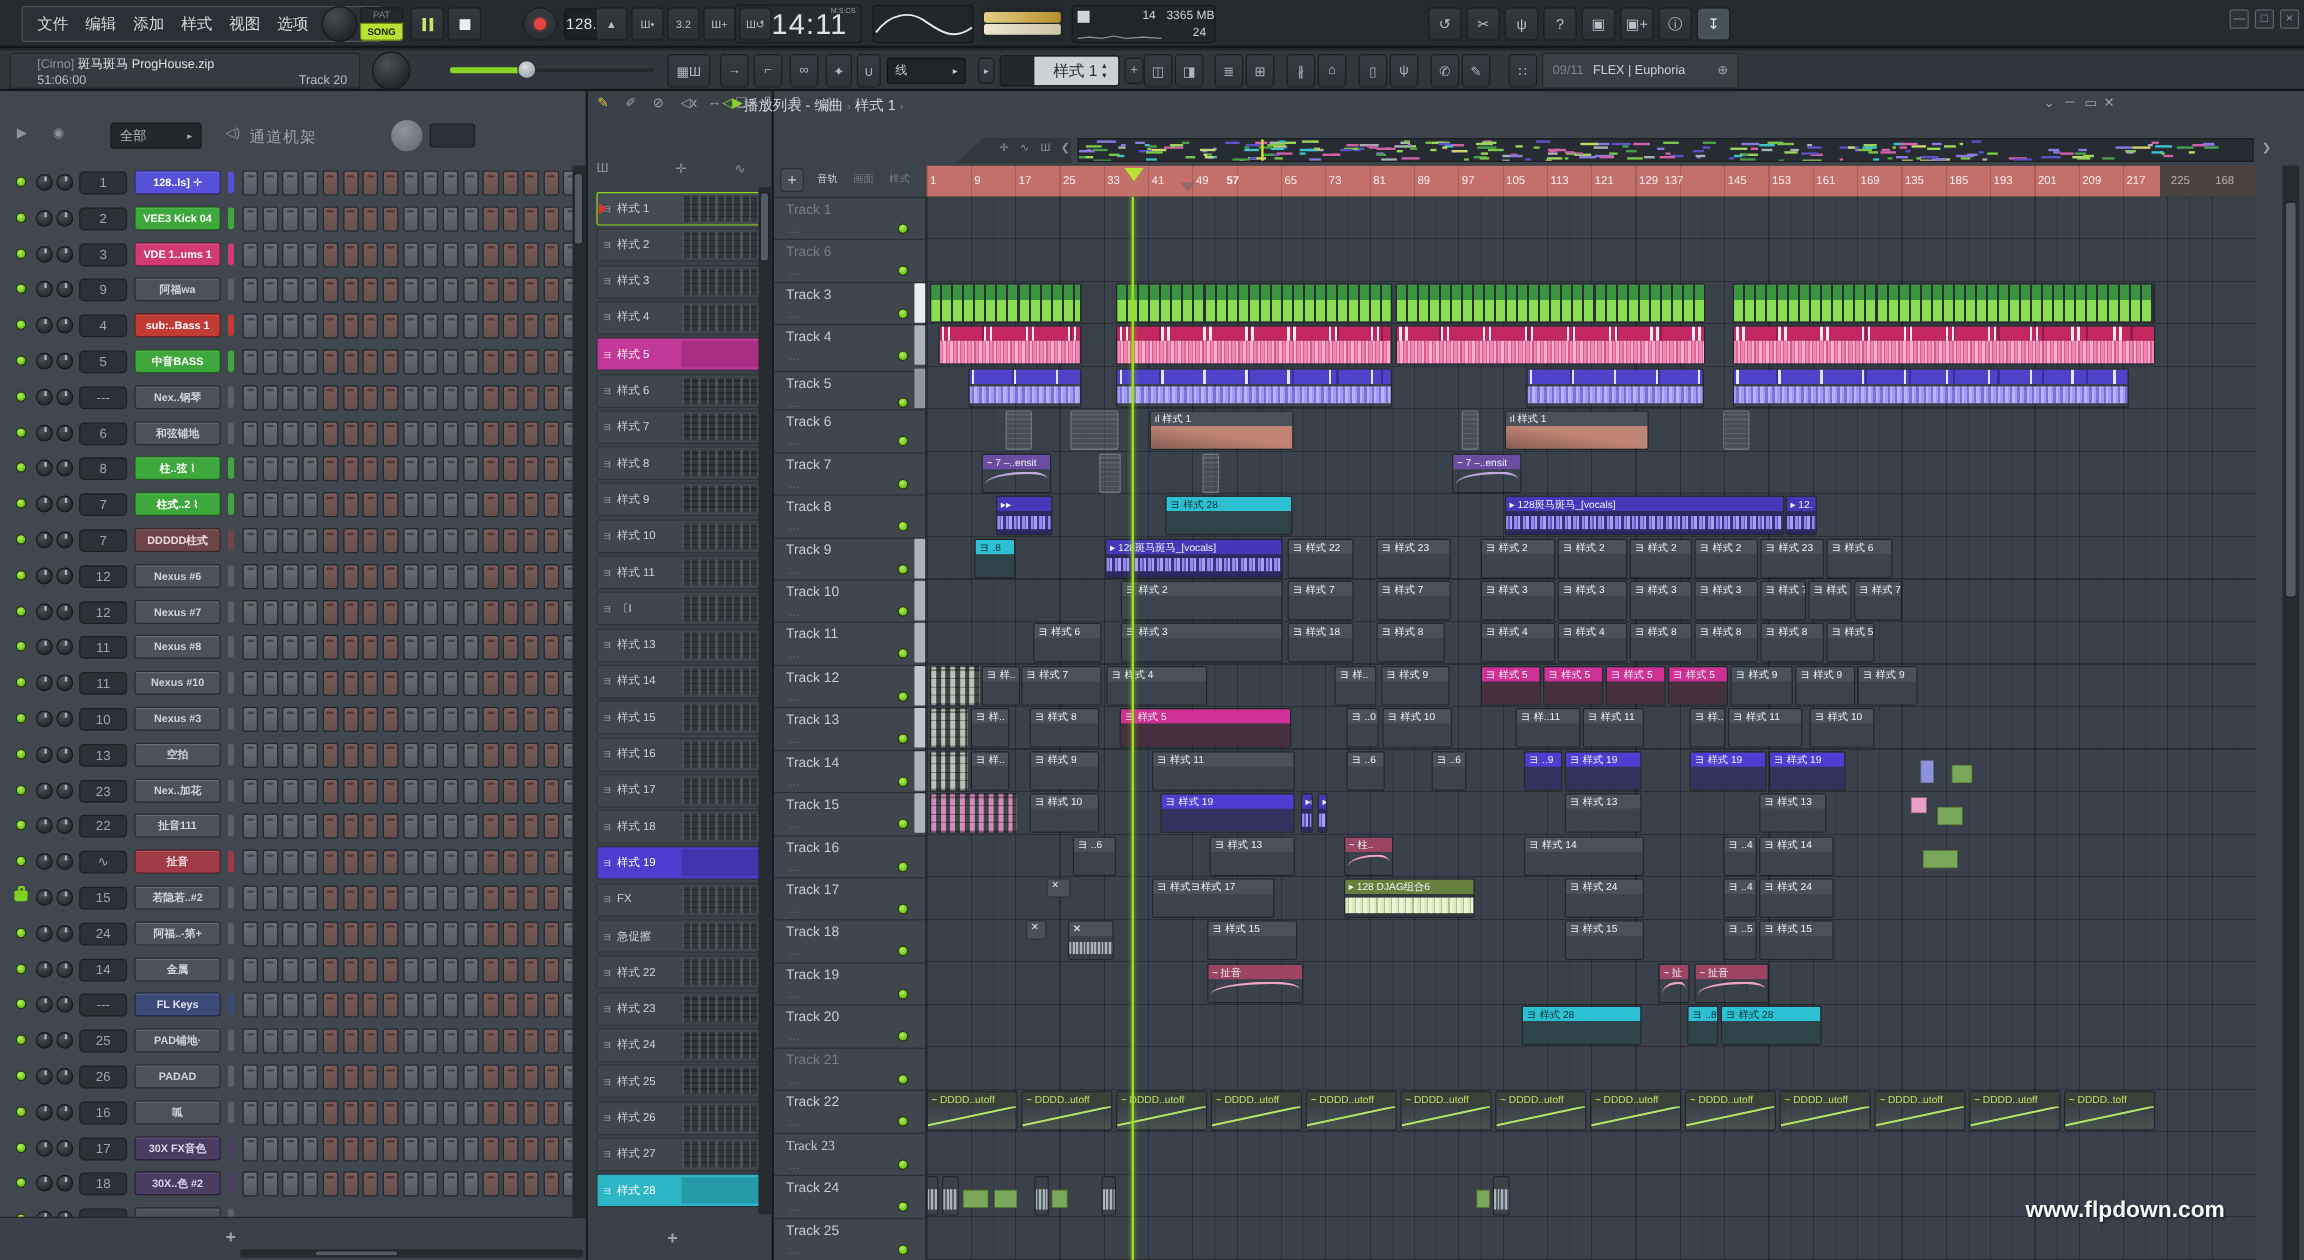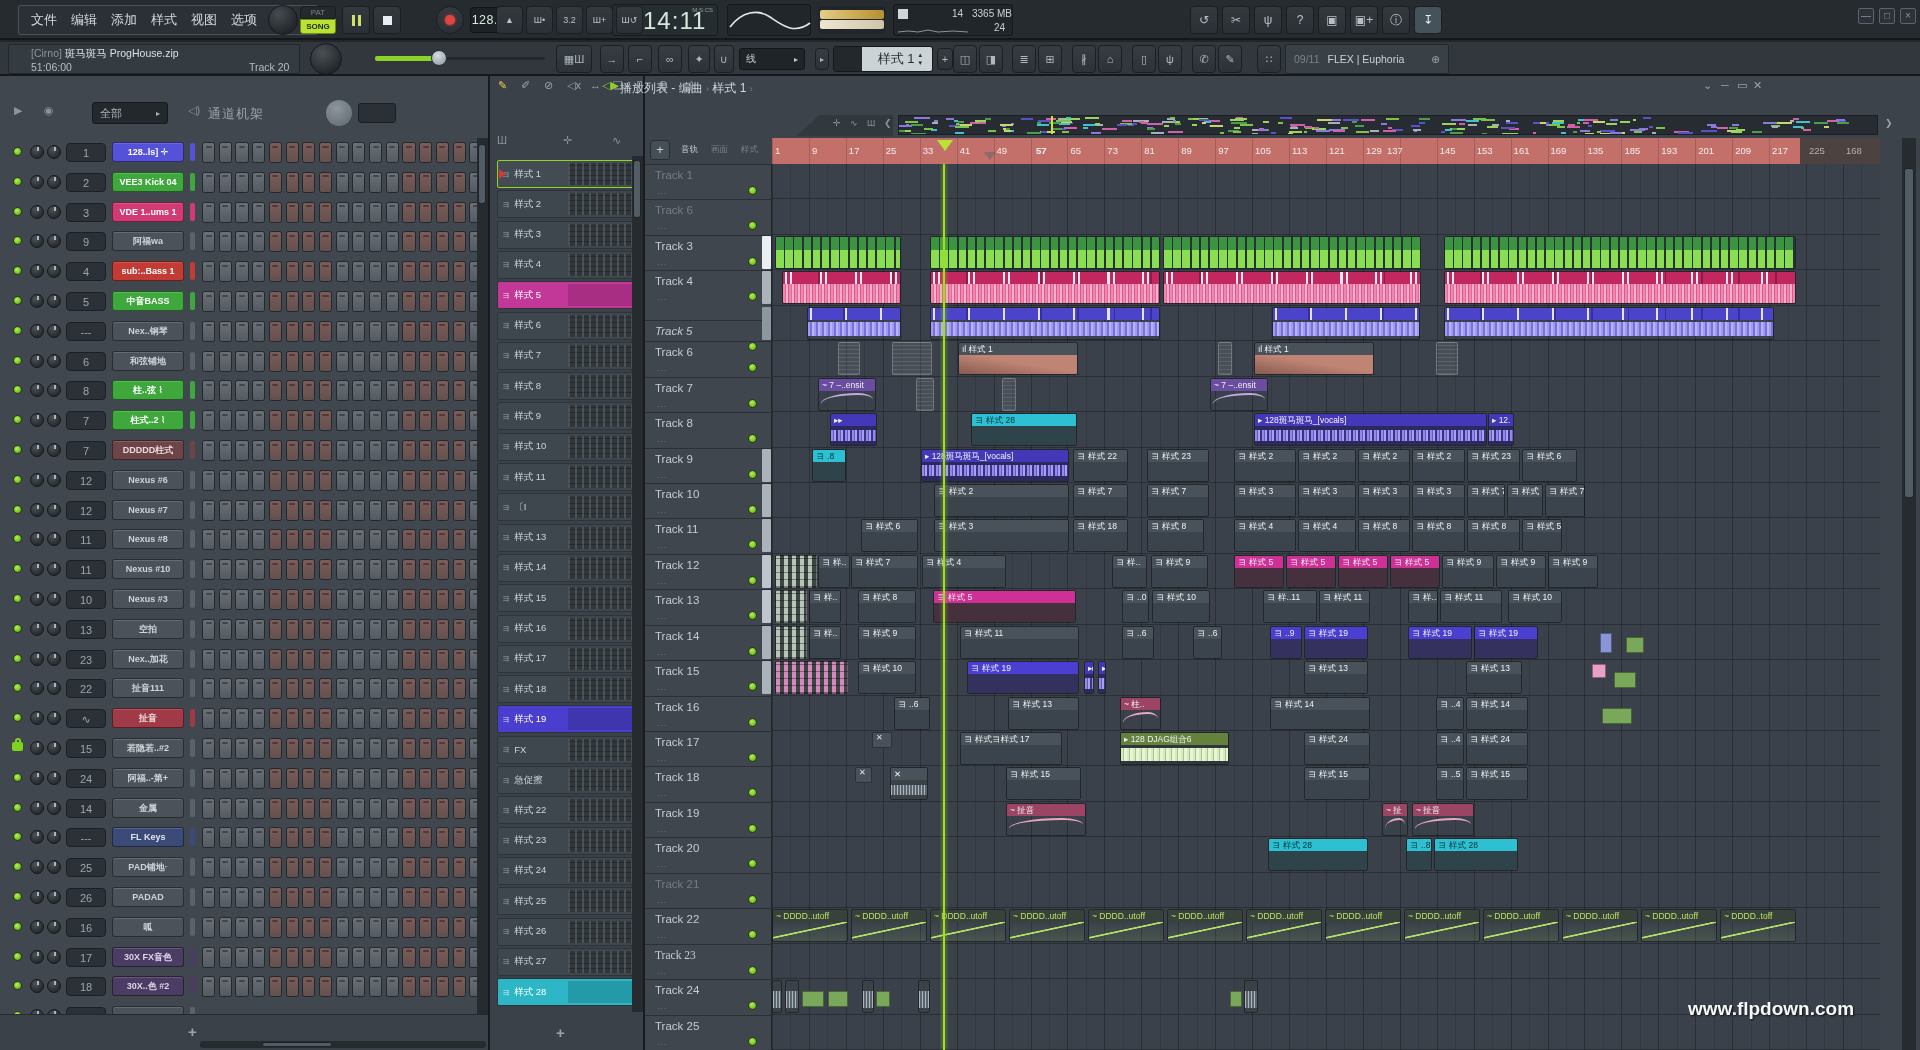--- a/index.html
+++ b/index.html
@@ -1436,21 +1436,21 @@
   <div id="ruler">
     <div id="ruler-loop"></div>
     <div id="ruler-nums">
         <div class="ruler-num" style="left:3px;">1</div>
         <div class="ruler-num" style="left:39.93px;">9</div>
         <div class="ruler-num" style="left:76.86px;">17</div>
         <div class="ruler-num" style="left:113.78999999999999px;">25</div>
         <div class="ruler-num" style="left:150.72px;">33</div>
         <div class="ruler-num" style="left:187.65px;">41</div>
         <div class="ruler-num" style="left:224.57999999999998px;">49</div>
-        <div class="ruler-num" style="left:264px;font-weight:bold;">57</div>
+        <div class="ruler-num" style="left:250px;font-weight:bold;">57</div>
         <div class="ruler-num" style="left:298.44px;">65</div>
         <div class="ruler-num" style="left:335.37px;">73</div>
         <div class="ruler-num" style="left:372.3px;">81</div>
         <div class="ruler-num" style="left:409.23px;">89</div>
         <div class="ruler-num" style="left:446.15999999999997px;">97</div>
         <div class="ruler-num" style="left:483.09px;">105</div>
         <div class="ruler-num" style="left:520.02px;">113</div>
         <div class="ruler-num" style="left:556.95px;">121</div>
         <div class="ruler-num" style="left:593.88px;">129</div>
         <div class="ruler-num" style="left:615px;">137</div>
@@ -1484,21 +1484,21 @@
       <div class="trk" style="top:70.88px;height:35.44px;">
         <div class="trk-name">Track 3</div>
         <div class="trk-dots">...</div>
         <div class="trk-led"></div>
       </div>
       <div class="trk" style="top:106.32px;height:35.44px;">
         <div class="trk-name">Track 4</div>
         <div class="trk-dots">...</div>
         <div class="trk-led"></div>
       </div>
-      <div class="trk" style="top:156px;height:35.44px;font-style:italic;">
+      <div class="trk" style="top:145px;height:35.44px;">
         <div class="trk-name">Track 5</div>
         <div class="trk-dots">...</div>
         <div class="trk-led"></div>
       </div>
       <div class="trk" style="top:177.2px;height:35.44px;">
         <div class="trk-name">Track 6</div>
         <div class="trk-dots">...</div>
         <div class="trk-led"></div>
       </div>
       <div class="trk" style="top:212.64px;height:35.44px;">

